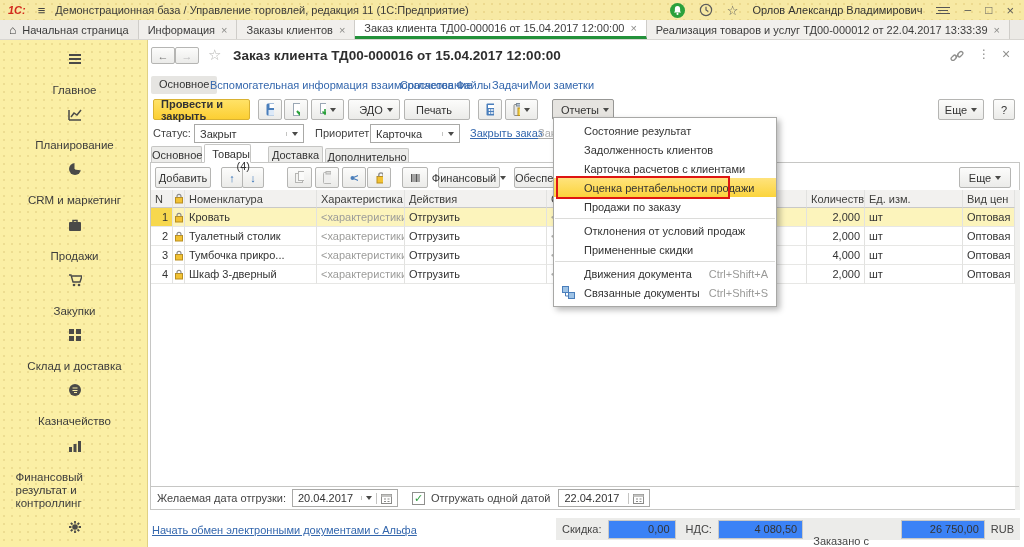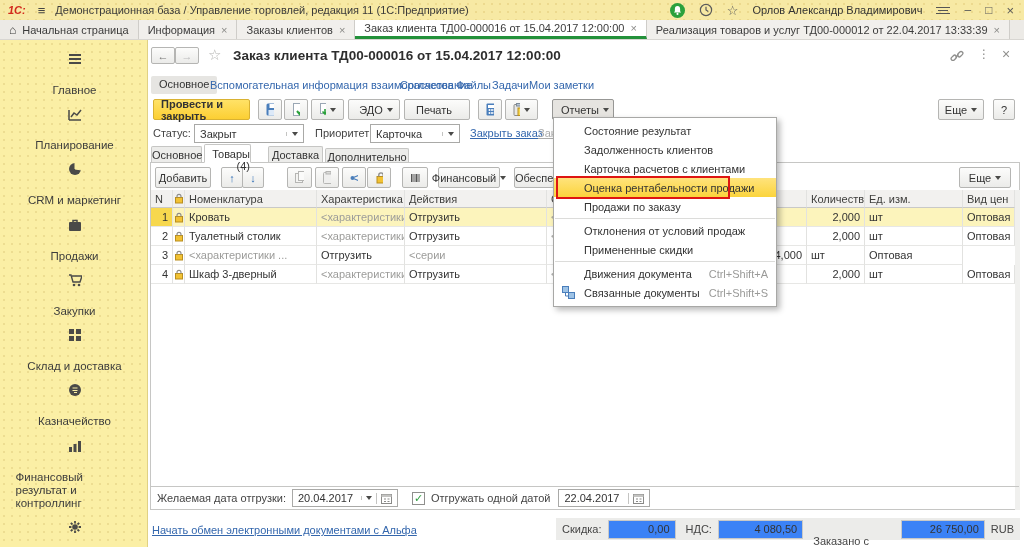--- a/index.html
+++ b/index.html
@@ -414,20 +414,21 @@
       </div>
 
       <div class="grid-row">
         <div class="num">3</div>
         <div style="padding:0 1px;">
             <svg width="10" height="11">
               <rect x="1.5" y="4.5" width="7" height="5.5" fill="#f2c233" stroke="#b98e1f"></rect>
               <path d="M3 4.5V3.4a2 2 0 0 1 4 0v1.1" stroke="#8b8b89" stroke-width="1.1" fill="none"></path>
             </svg>
           </div>
+        <div>Тумбочка прикро...</div>
         <div class="gray">&lt;характеристики ...</div>
         <div>Отгрузить</div>
         <div class="gray">&lt;серии</div>
         <div class="num">4,000</div>
         <div>шт</div>
         <div>Оптовая</div>
       </div>
 
       <div class="grid-row">
         <div class="num">4</div>

